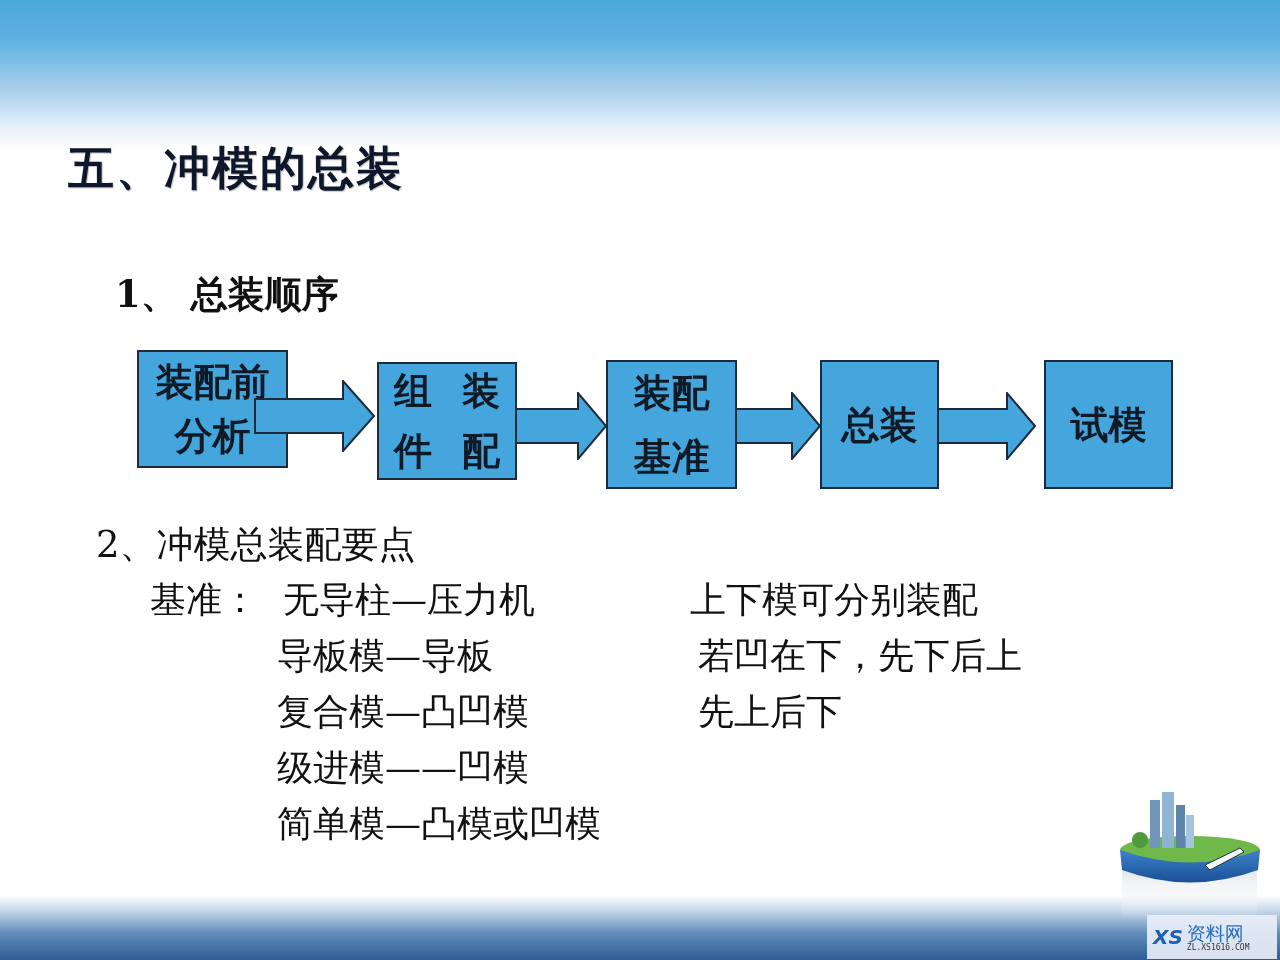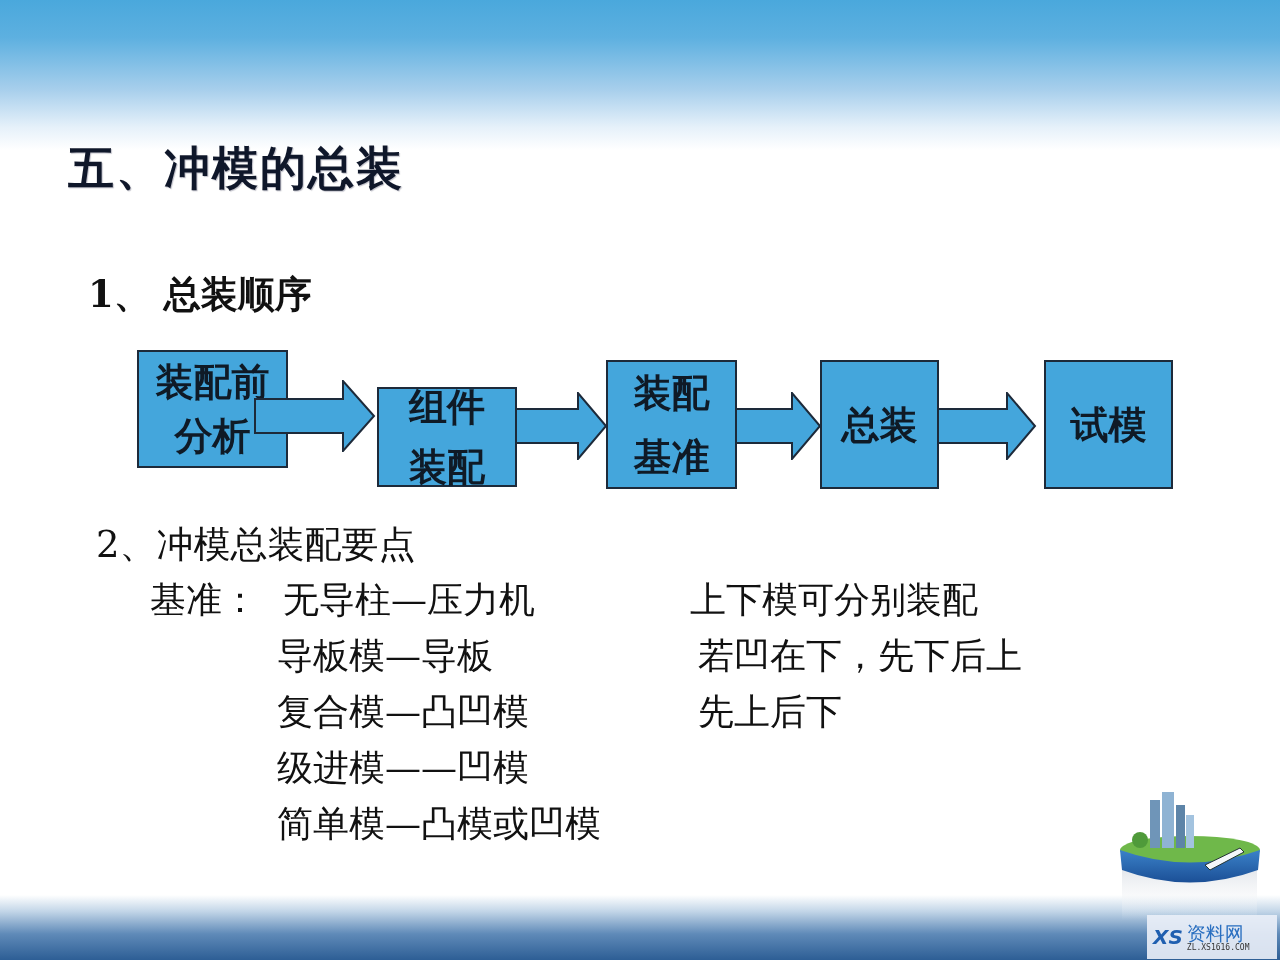--- a/index.html
+++ b/index.html
@@ -41,27 +41,27 @@
   .wm-cn { font-family:"DejaVu Sans",sans-serif; font-weight:normal; color:#2a6fc0; font-size:19px; line-height:20px; }
   .wm-url { font-family:"DejaVu Sans Mono",monospace; color:#333; font-size:8px; }
 </style>
 </head>
 <body>
 
 <div class="top-band"></div>
 <div class="bottom-band"></div>
 
 <div class="title">五、冲模的总装</div>
-<div class="sub" style="left:88px; top:270px;text-align:right;">1、 总装顺序</div>
+<div class="sub" style="left:115px; top:270px;text-align:right;">1、 总装顺序</div>
 
 <div class="box" style="left:105px; top:350px; width:151px; height:118px; flex-direction:column;margin-left:32px;">
   <span>装配前</span>
   <span>分析</span>
 </div>
-<div class="box" style="left:377px; top:362px; width:140px; height:100px; flex-direction:column; line-height:60px;margin-top:25px;">
+<div class="box" style="left:377px; top:362px; width:140px; height:118px; flex-direction:row; line-height:60px;">
   <span>组件</span>
   <span>装配</span>
 </div>
 <div class="box" style="left:606px; top:360px; width:131px; height:129px; flex-direction:column; line-height:64px;">
   <span>装配</span>
   <span>基准</span>
 </div>
 <div class="box" style="left:820px; top:360px; width:119px; height:129px;">
   <span>总装</span>
 </div>

